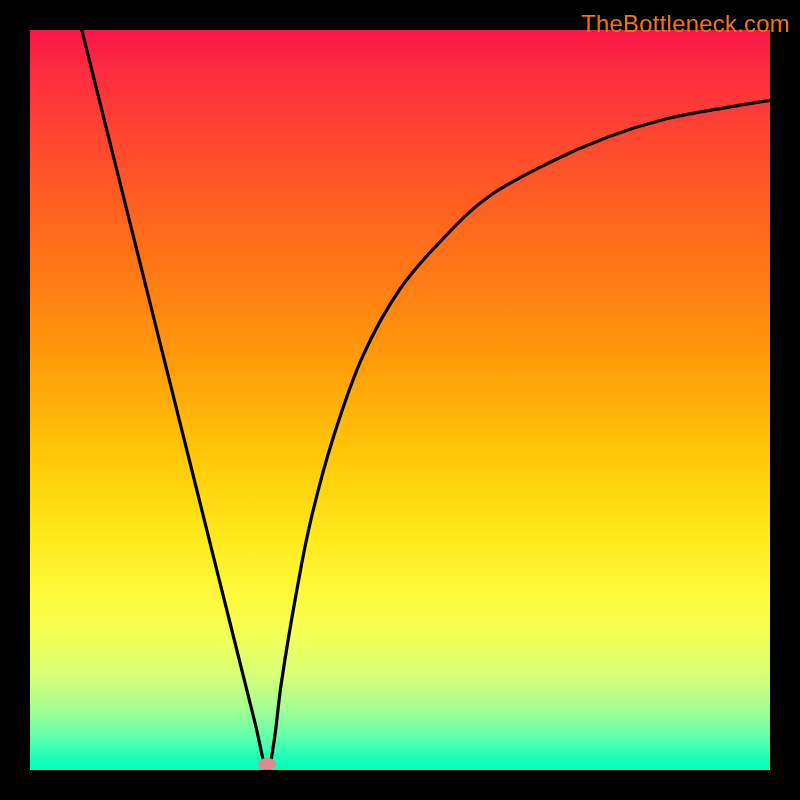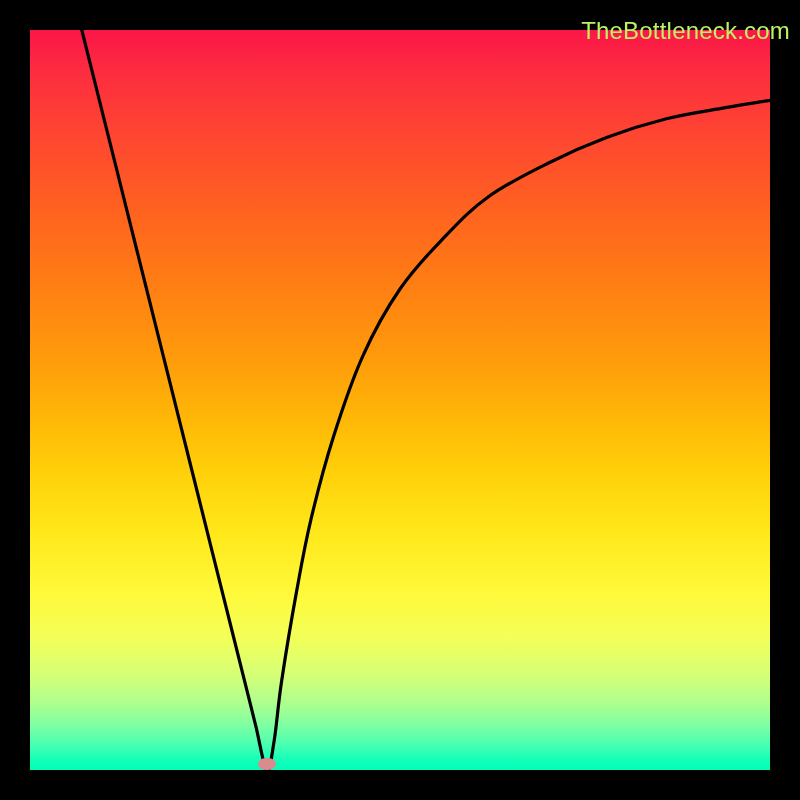--- a/index.html
+++ b/index.html
@@ -12,23 +12,23 @@
     font-family: Arial, Helvetica, sans-serif;
   }
   .frame {
     position: relative;
     width: 800px;
     height: 800px;
     background: #000;
   }
   .watermark {
     position: absolute;
-    top: 17px;
+    top: 10px;
     right: 10px;
-    color: #bef264;
+    color: #f97316;
     font-size: 24px;
     font-weight: 400;
     letter-spacing: 0.2px;
     z-index: 10;
     user-select: none;
   }
   .plot-area {
     position: absolute;
     left: 30px;
     top: 30px;

